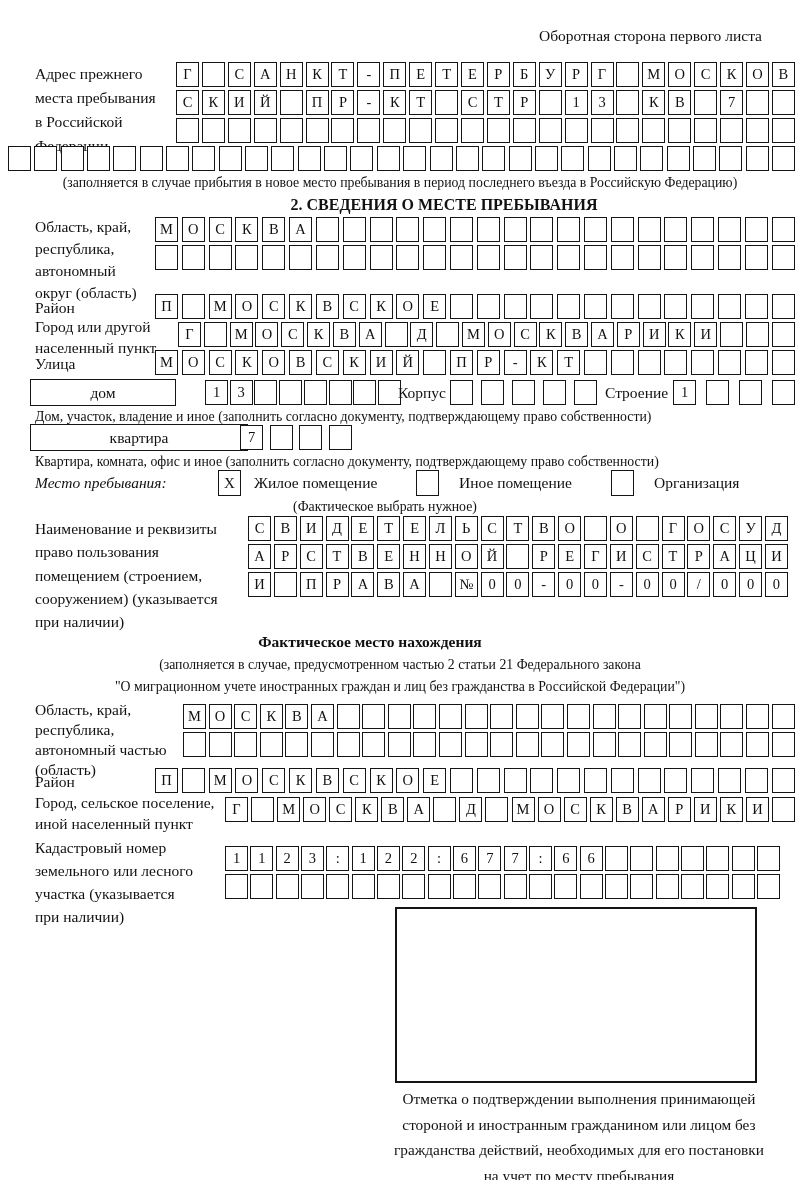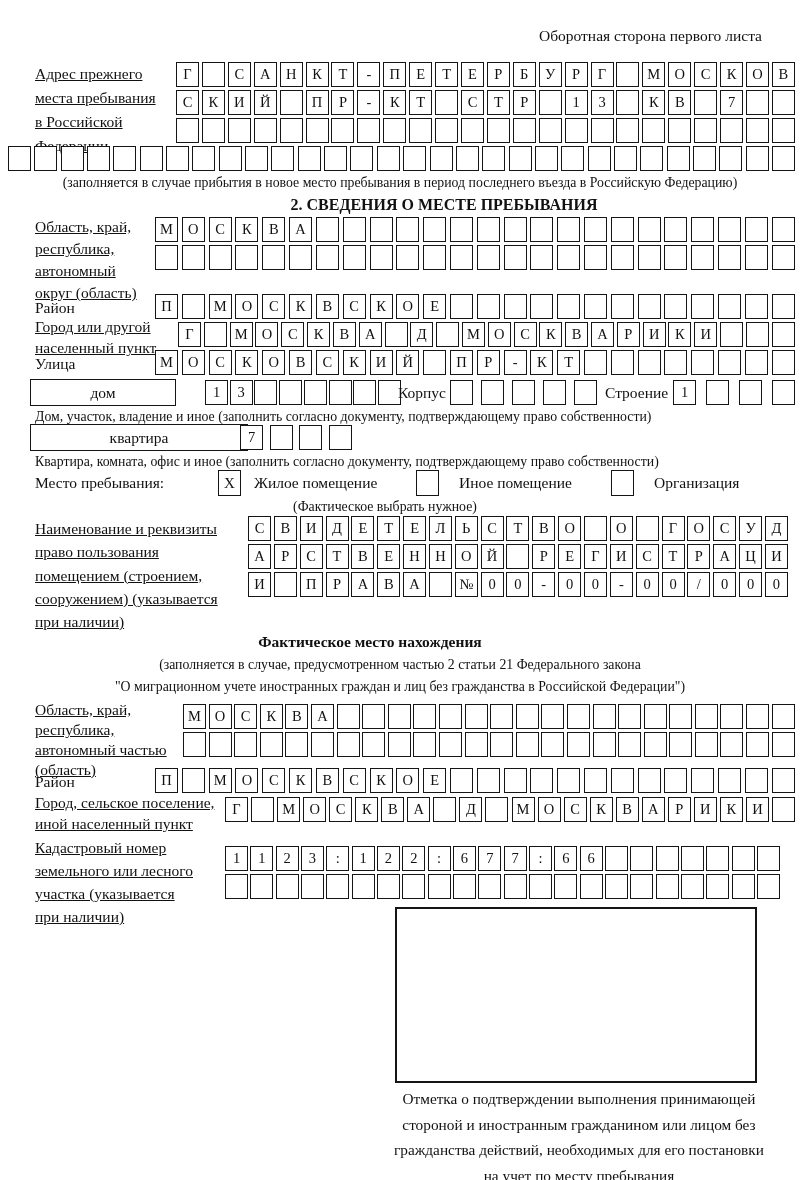--- a/index.html
+++ b/index.html
@@ -4,21 +4,21 @@
 <style>
   * { margin:0; padding:0; box-sizing:border-box; }
   html,body { background:#fff; }
   .page {
     position:relative; width:800px; height:1180px; background:#ffffff;
     font-family:"Liberation Serif","DejaVu Serif",serif; color:#111;
     overflow:hidden;
   }
   .abs { position:absolute; }
   .lbl { font-size:15.5px; line-height:24px; color:#111; }
-  .lbl-lines div { white-space:nowrap;text-decoration:underline; }
+  .lbl-lines div { white-space:nowrap; }
   .note { font-size:13.8px; color:#111; white-space:nowrap; }
   .center { text-align:center; }
   .bold { font-weight:bold;margin-left:44px; }
   .right { text-align:right; }
   .cellrow { display:flex; justify-content:space-between; }
   .cell {
     width:23px; height:25px; border:1.8px solid #151515; background:#fff;
     display:flex; align-items:center; justify-content:center;
     font-size:14.5px; font-family:"Liberation Serif","DejaVu Serif",serif;
     flex:0 0 auto;
@@ -337,21 +337,21 @@
 
   <div class="abs widebox" style="left:30px; top:424px; width:218px;">квартира</div>
   <div class="abs cellrow" style="left:240px; top:425px; width:112px;">
       <span class="cell">7</span>
       <span class="cell"></span>
       <span class="cell"></span>
       <span class="cell"></span>
     </div>
   <div class="abs note" style="left:35px; top:454px;">Квартира, комната, офис и иное (заполнить согласно документу, подтверждающему право собственности)</div>
 
-  <div class="abs lbl" style="left:35px; top:471px;">Место пребывания:</div>
+  <div class="abs lbl" style="left:35px; top:471px;font-style:italic;">Место пребывания:</div>
   <div class="abs checkbox" style="left:218px; top:470px;">X</div>
   <div class="abs lbl" style="left:254px; top:471px;">Жилое помещение</div>
   <div class="abs checkbox" style="left:416px; top:470px;"></div>
   <div class="abs lbl" style="left:459px; top:471px;">Иное помещение</div>
   <div class="abs checkbox" style="left:611px; top:470px;"></div>
   <div class="abs lbl" style="left:654px; top:471px;">Организация</div>
   <div class="abs note center" style="left:185px; top:499px; width:400px;">(Фактическое выбрать нужное)</div>
 
   <div class="abs lbl lbl-lines" style="left:35px; top:517px; line-height:23.3px;">
     <div>Наименование и реквизиты</div>

